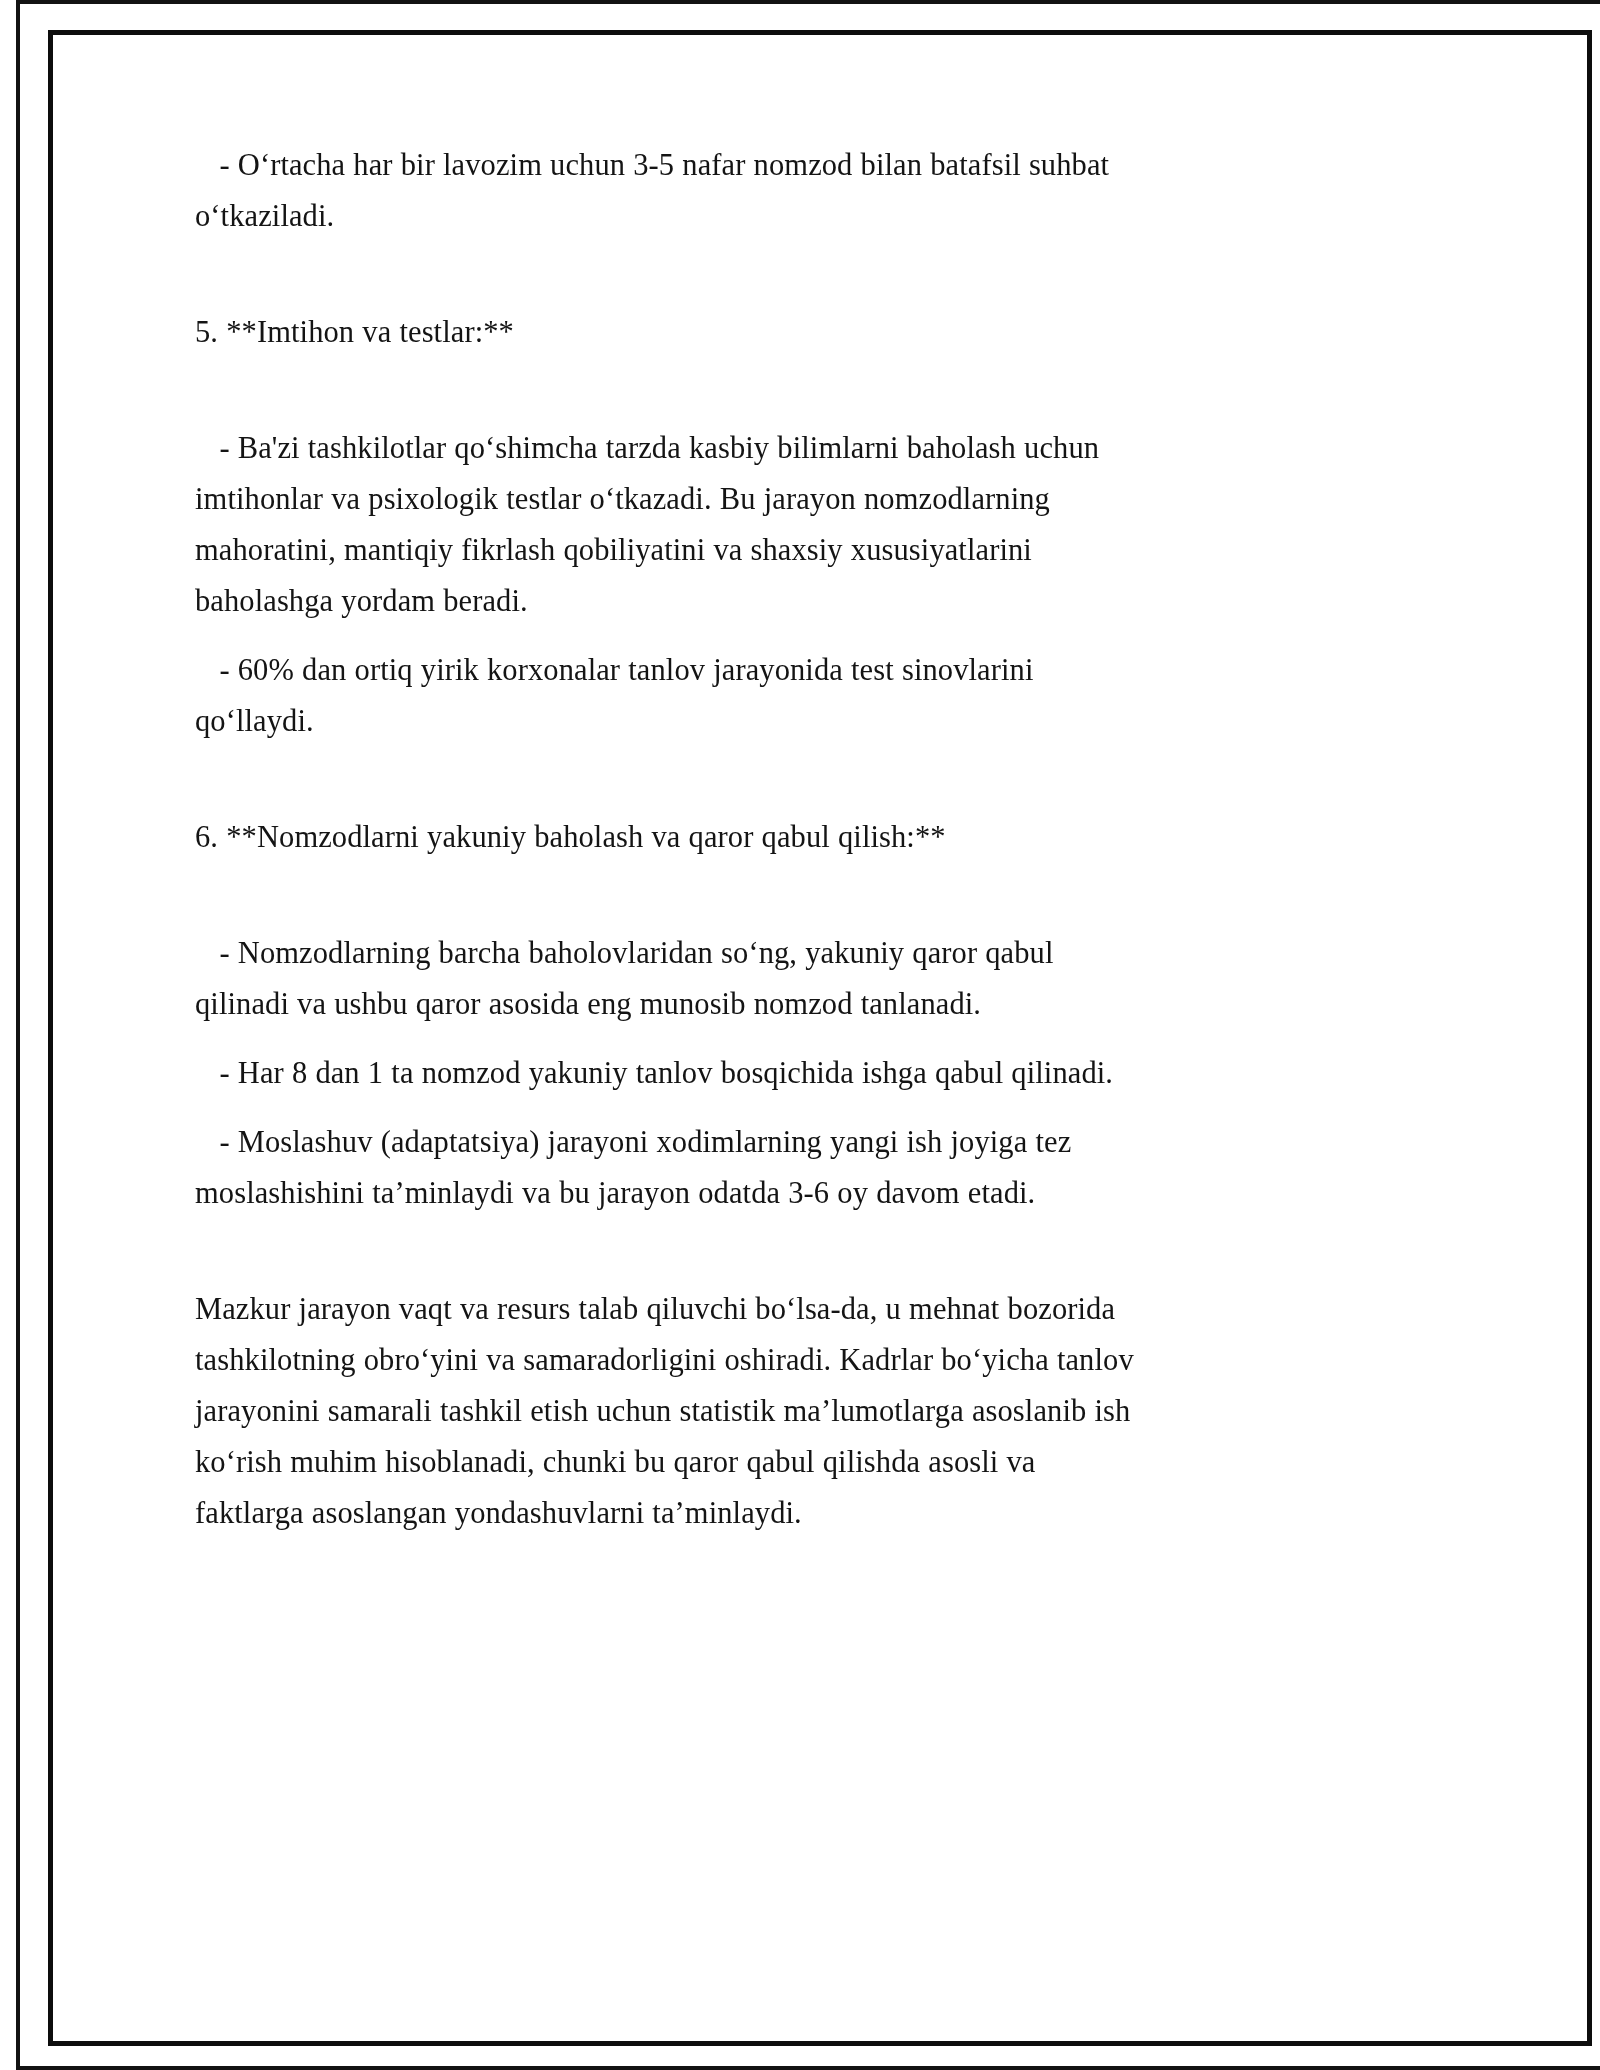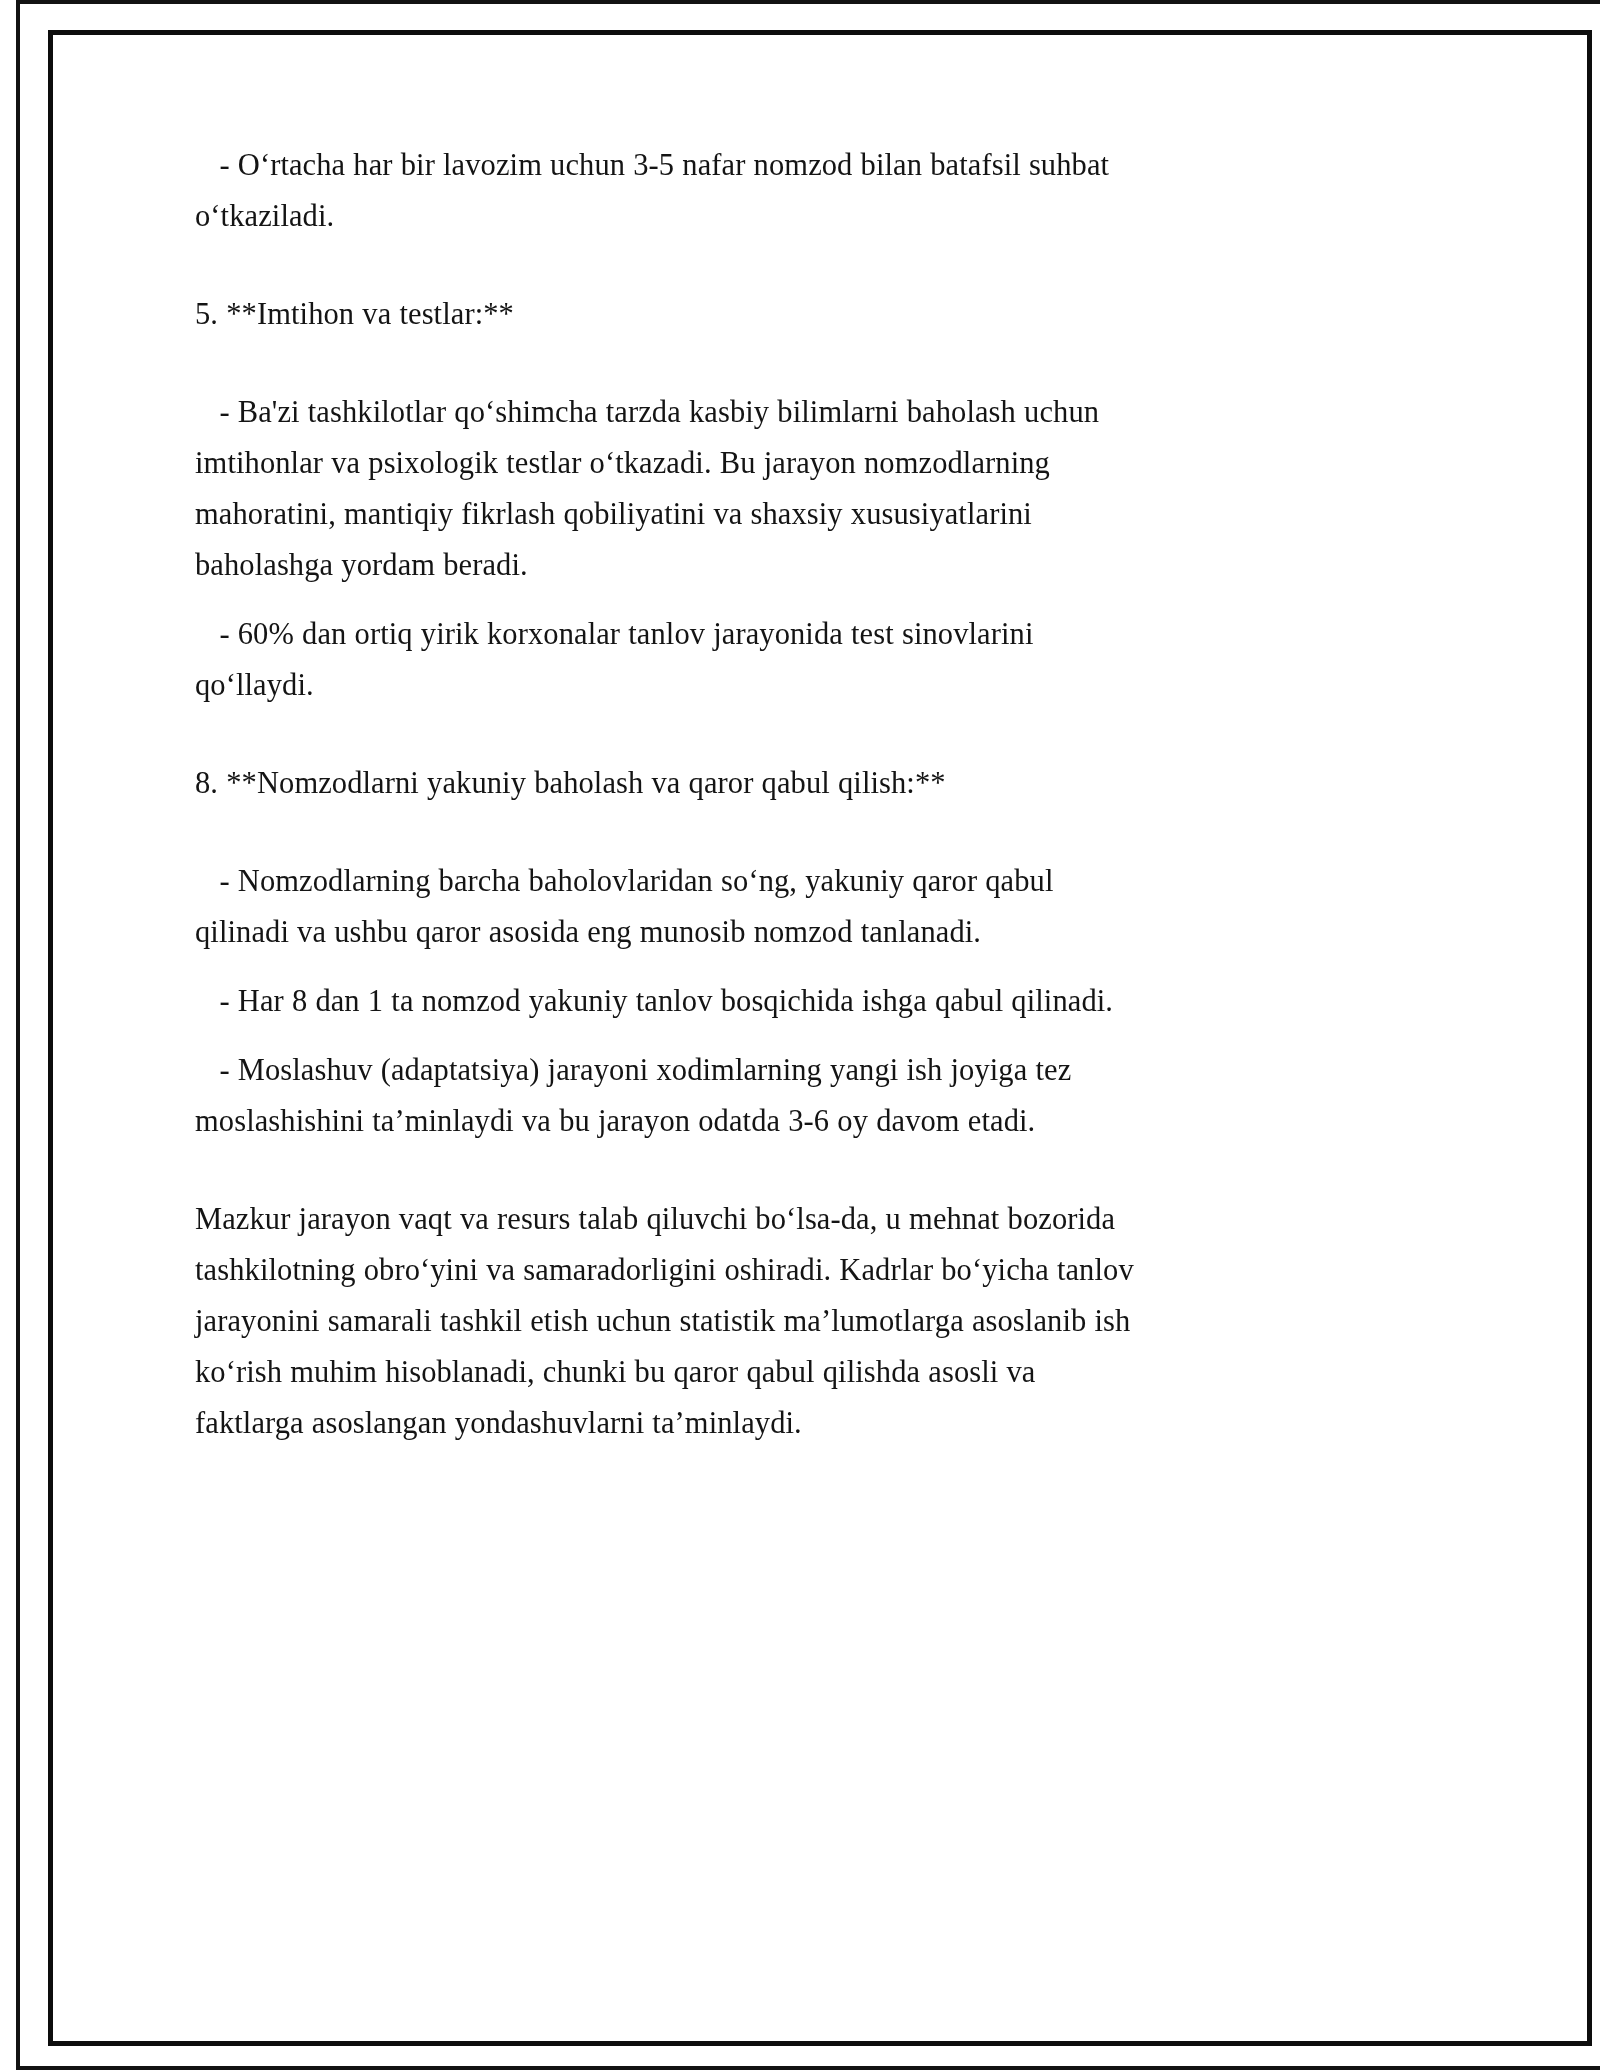--- a/index.html
+++ b/index.html
@@ -71,21 +71,21 @@
     font-size: 30.5px;
     line-height: 51px;
     color: #141414;
     text-align: left;
     letter-spacing: 0.1px;
     word-spacing: 0.4px;
     white-space: pre-wrap;
   }
 
   .para + .para {
-    margin-top: 47px;
+    margin-top: 65px;
   }
 
   .para.tight + .para.tight {
     margin-top: 18px;
   }
 </style>
 </head>
 <body>
 
 <div class="page-frame-outer">
@@ -100,21 +100,21 @@
       <p class="para">5. **Imtihon va testlar:**</p>
 
       <p class="para tight">   - Ba'zi tashkilotlar qo‘shimcha tarzda kasbiy bilimlarni baholash uchun
 imtihonlar va psixologik testlar o‘tkazadi. Bu jarayon nomzodlarning
 mahoratini, mantiqiy fikrlash qobiliyatini va shaxsiy xususiyatlarini
 baholashga yordam beradi.</p>
 
       <p class="para tight">   - 60% dan ortiq yirik korxonalar tanlov jarayonida test sinovlarini
 qo‘llaydi.</p>
 
-      <p class="para">8. **Nomzodlarni yakuniy baholash va qaror qabul qilish:**</p>
+      <p class="para">6. **Nomzodlarni yakuniy baholash va qaror qabul qilish:**</p>
 
       <p class="para tight">   - Nomzodlarning barcha baholovlaridan so‘ng, yakuniy qaror qabul
 qilinadi va ushbu qaror asosida eng munosib nomzod tanlanadi.</p>
 
       <p class="para tight">   - Har 8 dan 1 ta nomzod yakuniy tanlov bosqichida ishga qabul qilinadi.</p>
 
 
 
       <p class="para tight">   - Moslashuv (adaptatsiya) jarayoni xodimlarning yangi ish joyiga tez
 moslashishini ta’minlaydi va bu jarayon odatda 3-6 oy davom etadi.</p>

